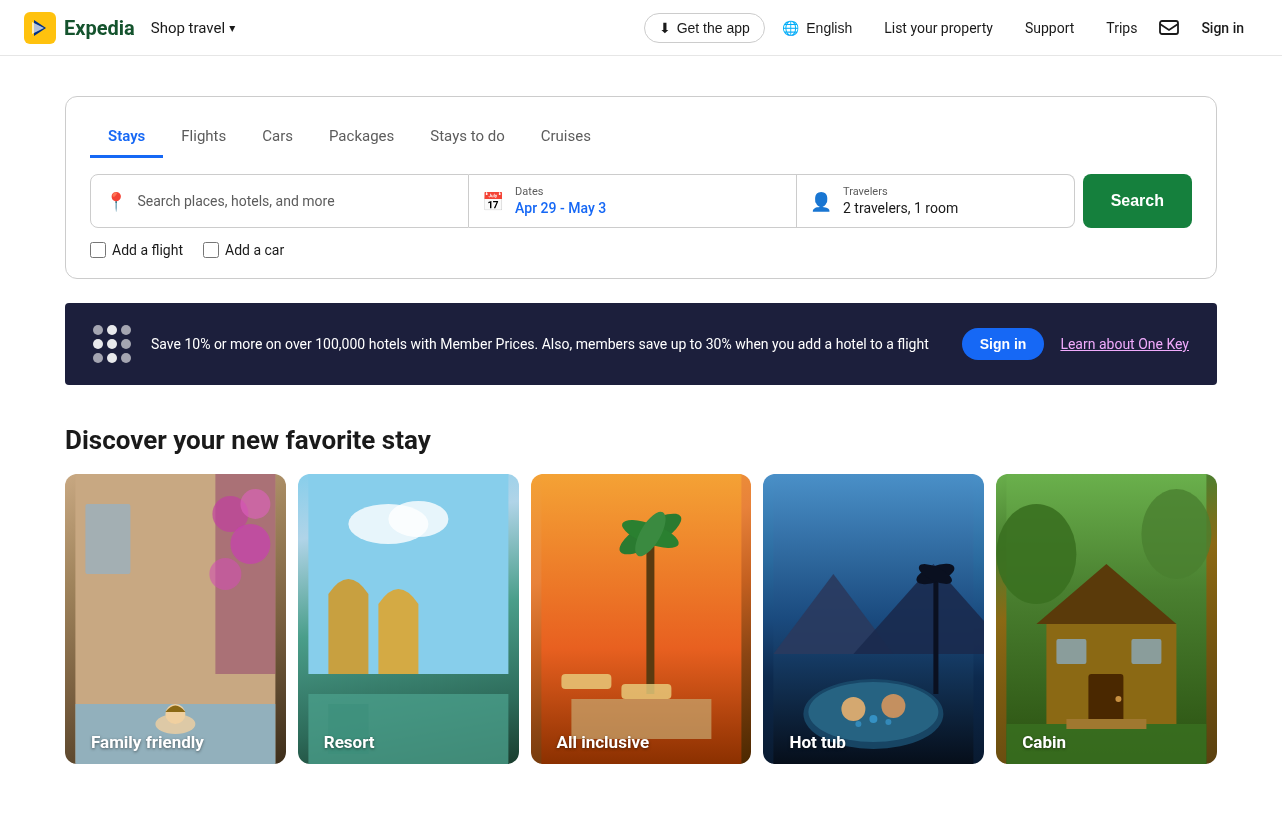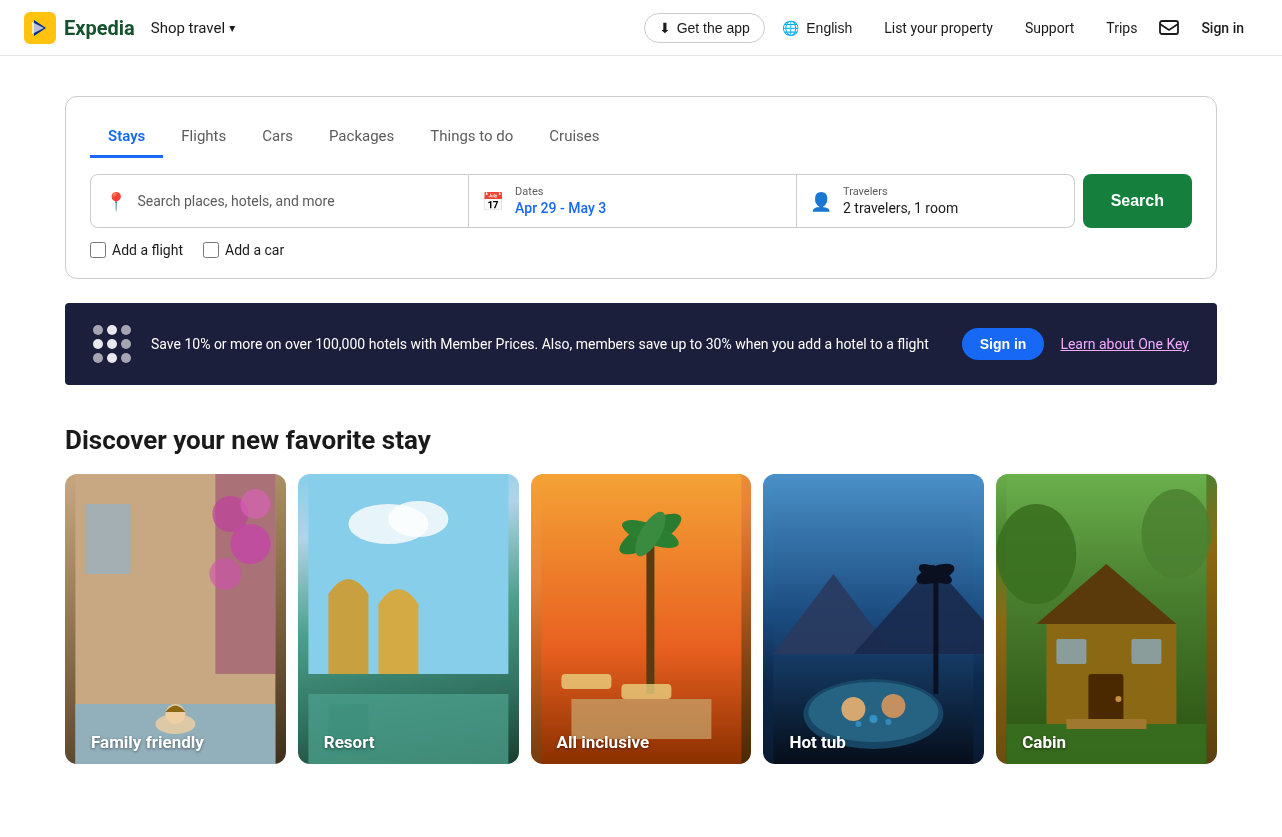--- a/index.html
+++ b/index.html
@@ -362,21 +362,21 @@
 </header>
 
 <div class="search-container">
   <div class="search-box">
 
     <div class="tabs">
       <div class="tab active">Stays</div>
       <div class="tab">Flights</div>
       <div class="tab">Cars</div>
       <div class="tab">Packages</div>
-      <div class="tab">Things to do</div>
+      <div class="tab">Stays to do</div>
       <div class="tab">Cruises</div>
     </div>
 
     <div class="search-inputs">
 
       <div class="search-field" style="border-radius: 8px 0 0 8px; flex: 1.4;">
         <span style="font-size:18px; color:#5c5c5c;">📍</span>
         <span class="field-placeholder">Search places, hotels, and more</span>
       </div>
 

